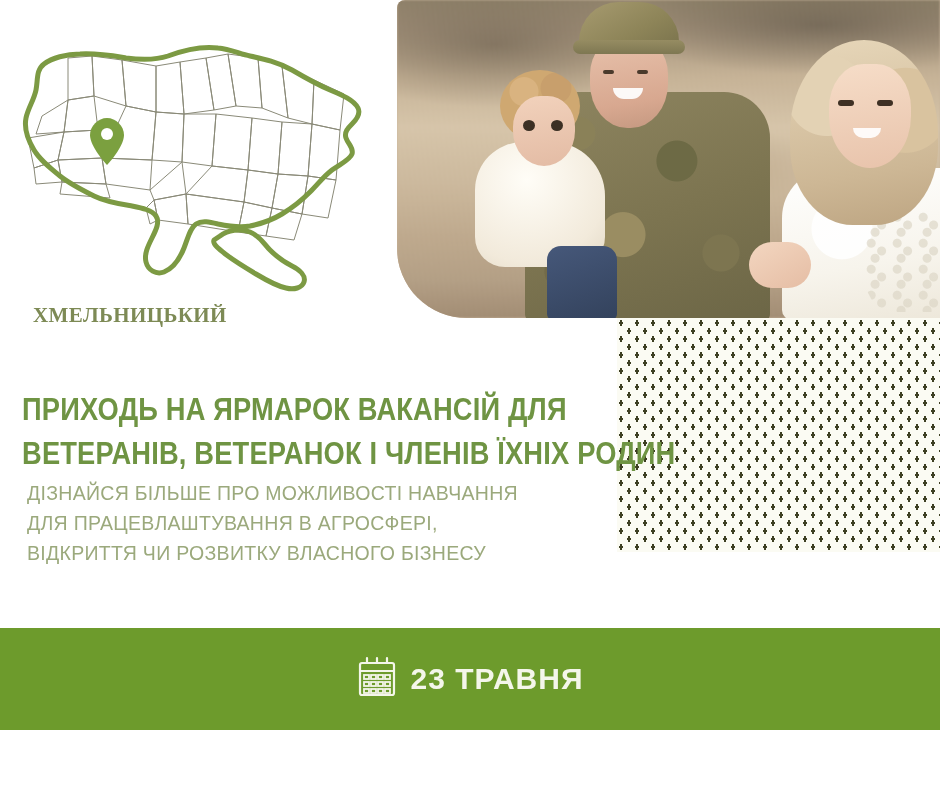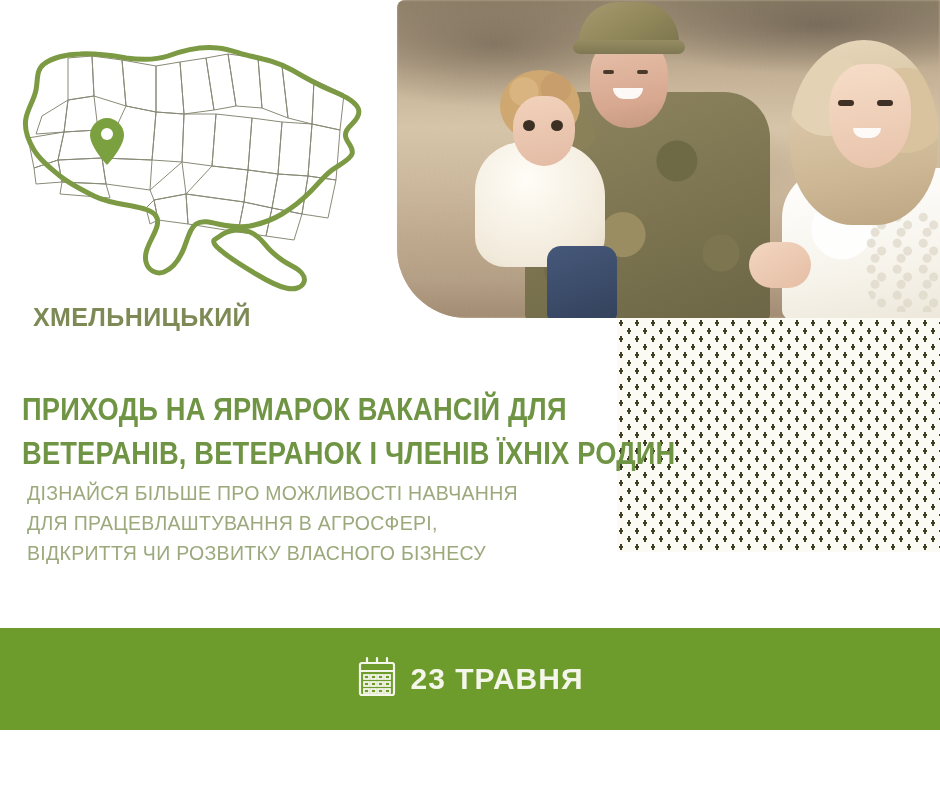--- a/index.html
+++ b/index.html
@@ -152,22 +152,23 @@
   .w-arm {
     position:absolute; left:352px; top:242px; width:62px; height:46px;
     background: linear-gradient(150deg,#f3d6c0,#e5bda4);
     border-radius: 24px;
   }
 
   
   .map-wrap { position:absolute; left:6px; top:18px; width:372px; height:275px; }
   .map-label {
     position:absolute; left:33px; top:303px;
-    font-size:25px; font-weight:bold; letter-spacing:.4px;
+    font-size:21px; font-weight:bold; letter-spacing:.4px;
     color:#7d8a55;
+    font-family:Liberation Serif, serif;
   }
 
   
   .dots {
     position:absolute; left:617px; top:318px; width:323px; height:234px;
     background-color:#fbfbf3;
     background-image:
       radial-gradient(ellipse 1.6px 3.6px at 4px 5px, #3d3f22 99%, transparent 100%),
       radial-gradient(ellipse 1.6px 3.6px at 12px 13px, #3d3f22 99%, transparent 100%);
     background-size: 16px 16px, 16px 16px;

